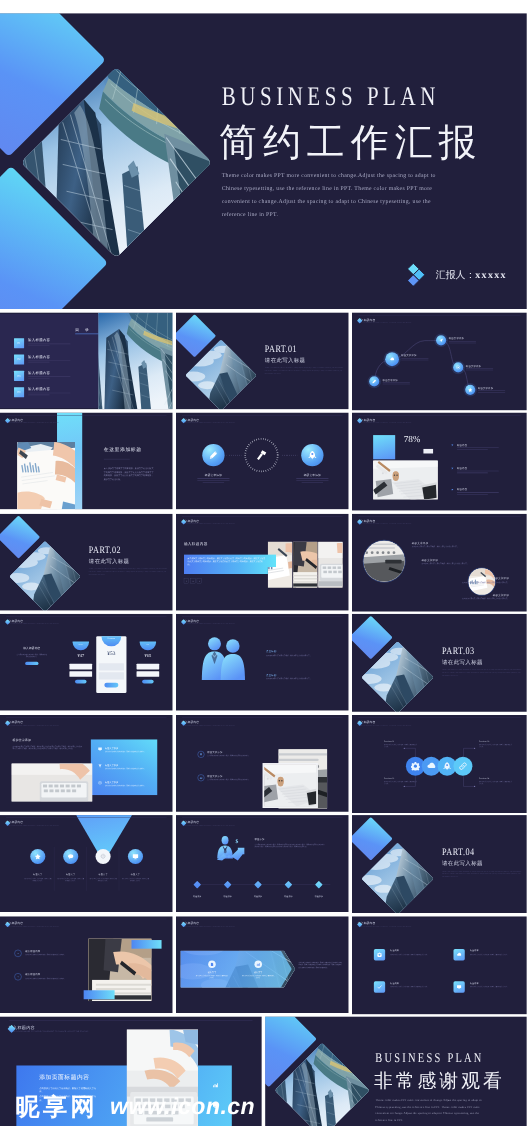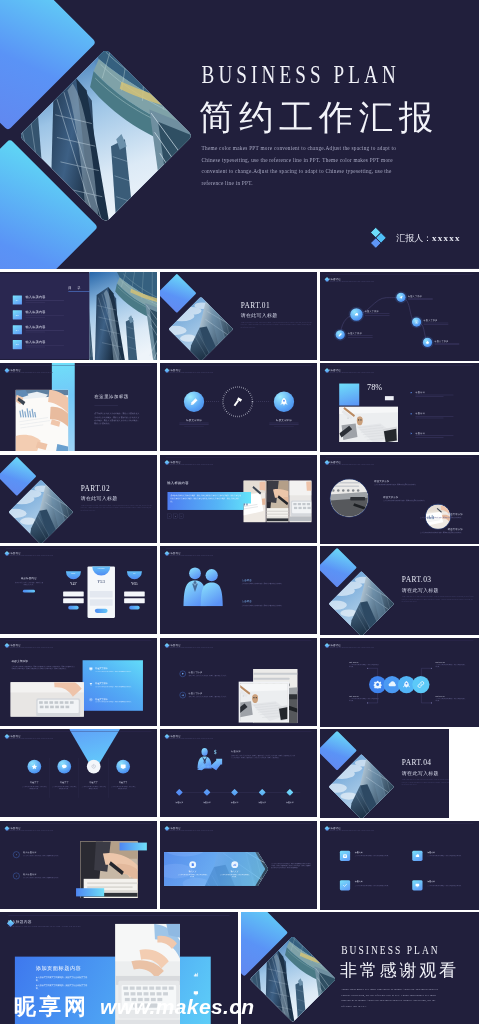--- a/index.html
+++ b/index.html
@@ -3,21 +3,21 @@
 <meta charset="utf-8">
 <title>PPT preview</title>
 <style>
 html,body{margin:0;padding:0;background:#ffffff;}
 body{width:479px;height:1024px;overflow:hidden;
      font-family:"Liberation Sans","DejaVu Sans",sans-serif;
      -webkit-font-smoothing:antialiased;}
 .page{position:relative;width:479px;height:1024px;background:#ffffff;overflow:hidden;}
 
 
-.frame{position:absolute;overflow:hidden;}
+.frame{position:absolute;overflow:hidden;margin-top:12px;}
 .sl{position:absolute;left:0;top:0;width:960px;height:540px;transform-origin:0 0;
     background:#211F3C;overflow:hidden;}
 
 
 .hdr{position:absolute;left:40px;top:28px;display:flex;align-items:flex-start;}
 .hdr .dia{width:24px;height:24px;margin-right:12px;margin-top:3px;flex:none;
   background:linear-gradient(135deg,#78E6FB 0%,#4E8BF2 100%);transform:rotate(45deg);border-radius:2px;}
 .hdr .t1{font-size:19px;color:#DDE0F0;letter-spacing:1px;line-height:22px;white-space:nowrap;}
 .hdr .t2{font-size:8px;color:#5B5987;letter-spacing:.4px;margin-top:5px;line-height:10px;white-space:nowrap;}
 .hdrline{position:absolute;left:0;top:16px;height:2px;background:#332F5A;}
@@ -1988,21 +1988,21 @@
   <span class="tl-dm m4"></span>
   <span class="tl-dm m5"></span>
   <span class="tl-lb w1">标题添加</span>
   <span class="tl-lb w2">标题添加</span>
   <span class="tl-lb w3">标题添加</span>
   <span class="tl-lb w4">标题添加</span>
   <span class="tl-lb w5">标题添加</span>
  </div>
 </div>
 
-<div class="frame" style="left:320px;top:729px;width:129px;height:89.4px">
+<div class="frame" style="left:320px;top:729px;width:159px;height:89.4px">
  <div class="sl" style="transform:scale(0.165625);">
   <div class="pdia pdia-1"></div>
   <div class="pdia pdia-2">
           <div class="cityrot">
             <div class="cityimg2">
 <svg viewBox="0 0 200 200" preserveAspectRatio="xMidYMid slice">
  <defs>
   <linearGradient id="sky2" x1="0.1" y1="0" x2="0.8" y2="1">
     <stop offset="0" stop-color="#5e9ad4"></stop>
                     <stop offset="0.5" stop-color="#9dc3e4"></stop>
@@ -2047,15 +2047,15 @@
           </div>
         </div>
   <div class="t part-num">PART.04</div>
   <div class="t part-cn">请在此写入标题</div>
   <div class="t part-en">Theme color makes PPT more convenient to change.Adjust the spacing to adapt to Chinese typesetting, use the reference line in PPT. Theme color makes PPT more convenient to change.Adjust the spacing to adapt to Chinese typesetting, use the reference line in PPT.</div>
  </div>
 </div>
 
   <div class="wm">
     <span class="wm-text">昵享网</span>
-    <span class="wm-url">www.makes.cn</span>
+    <span class="wm-url">www.icon.cn</span>
   </div>
 </div>
 
 </body></html>

